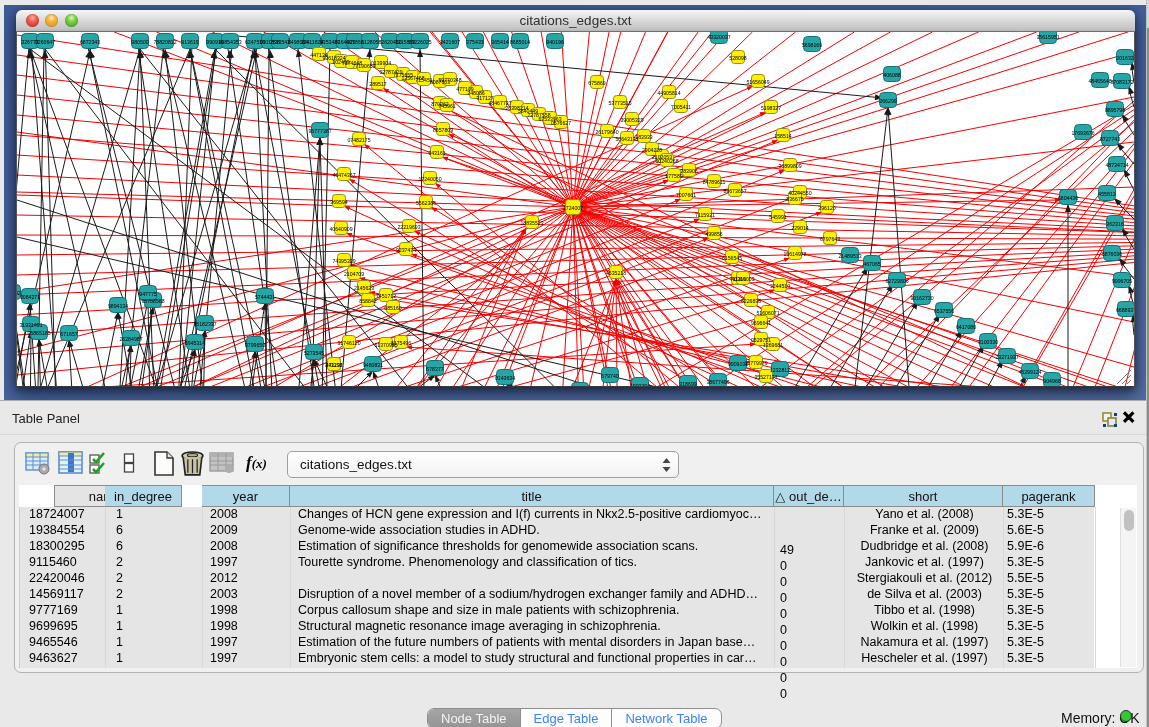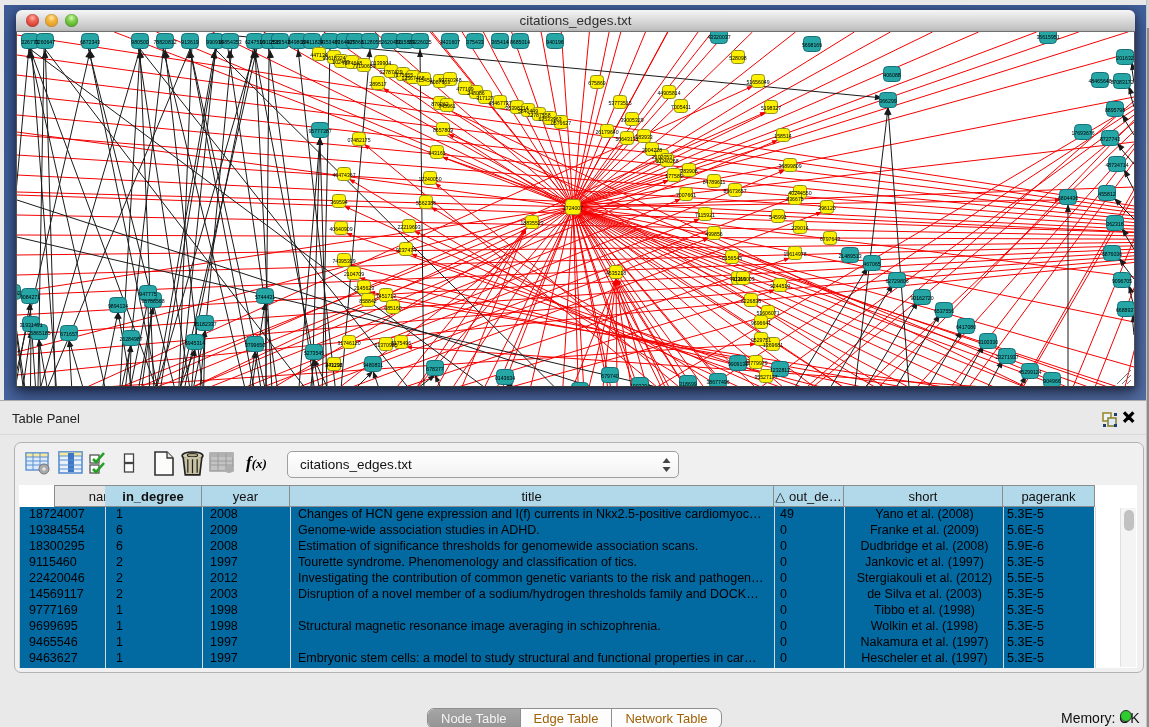--- a/index.html
+++ b/index.html
@@ -46,38 +46,38 @@
 
 .ico { position:absolute; top:8px; }
 #combo { position:absolute; left:272px; top:8px; width:392px; height:27px;
   background:linear-gradient(#ffffff,#f2f2f2); border:1px solid #9f9f9f; border-radius:5px; }
 #combo .txt { position:absolute; left:12px; top:5px; font-size:13.5px; color:#111; }
 #combo .steppers { position:absolute; right:6px; top:3px; width:11px; height:20px; }
 #tbl { position:absolute; left:4px; top:42px; width:1118px; height:183px; background:#fff; }
 .th { position:absolute; top:0; height:22px; background:#b2d9ea; border:1px solid #8c8c8c;
   border-left:none; font-size:13px; color:#111; text-align:center; line-height:22px; }
 .th.first { border-left:1px solid #8c8c8c; background:#e4e4e4; }
-#tbody { position:absolute; left:0px; top:22px; width:1075px; height:161px; background:#0369a1; border-left:1px solid #ccc; }
+#tbody { position:absolute; left:0px; top:22px; width:1075px; height:161px; background:#e5e5e5; border-left:1px solid #ccc; }
 .tr { position:relative; height:16px; white-space:nowrap; }
 .c { position:absolute; top:0; height:16px; font-size:12.5px; color:#000; overflow:hidden; line-height:15px; }
 .c0 { left:9px;    width:85px; }
 .c1 { left:96px;   width:94px; }
 .c2 { left:190px;  width:85px; }
 .c3 { left:278px;  width:478px; }
-.c4 { left:760px;  width:64px; }
+.c4 { left:760px;  width:64px;margin-top:36px; }
 .c5 { left:826px;  width:157px; text-align:center; }
 .c6 { left:987px;  width:90px; }
 .colsep { position:absolute; top:22px; width:1px; height:161px; background:#d8d8d8; }
 #vscroll { position:absolute; left:1101px; top:23px; width:16px; height:159px; background:#f4f4f4; border-left:1px solid #e0e0e0; }
 #vthumb { position:absolute; left:3px; top:2px; width:10px; height:21px; background:#c1c1c1; border-radius:5px; }
 
 
 #tabs { position:absolute; left:427px; top:275px; height:21px; display:flex;
   background:#fdfdfd; border:1px solid #8e8e8e; border-radius:7px; overflow:hidden;margin-top:32px; }
-.tab { font-size:13px; color:#a16207; padding:0 13px; line-height:20px; }
+.tab { font-size:13px; color:#3b82f6; padding:0 13px; line-height:20px; }
 .tab.sel { background:linear-gradient(#a5a5a5,#949494); color:#f3f3f3; }
 .tab + .tab { border-left:1px solid #8e8e8e; }
 
 #memory { position:absolute; left:1061px; top:309px; font-size:14px; color:#111; }
 #memdot { position:absolute; left:1120px; top:309px; width:12px; height:12px; border-radius:50%;
   background:#2ecc2e; border:1.4px solid #2c2c2c; }
 </style>
 </head>
 <body>
 
@@ -907,21 +907,21 @@
     <div id="combo">
       <div class="txt">citations_edges.txt</div>
       <svg class="steppers" viewBox="0 0 11 20">
         <polygon points="5.5,3 9.5,8 1.5,8" fill="#444"></polygon>
         <polygon points="5.5,17 9.5,12 1.5,12" fill="#444"></polygon>
       </svg>
     </div>
 
     <div id="tbl">
       <div class="th first" style="left:0px; width:102px;margin-left:35px;">name</div>
-      <div class="th" style="left:86px; width:97px;font-weight:bold;">in_degree</div>
+      <div class="th" style="left:86px; width:77px;">in_degree</div>
       <div class="th" style="left:183px; width:88px;">year</div>
       <div class="th" style="left:271px; width:484px;">title</div>
       <div class="th" style="left:755px; width:70px;">△ out_de…</div>
       <div class="th" style="left:825px; width:159px;">short</div>
       <div class="th" style="left:984px; width:92px;">pagerank</div>
       <div id="tbody">
           <div class="tr">
             <div class="c c0">18724007</div>
             <div class="c c1">1</div>
             <div class="c c2">2008</div>
@@ -954,55 +954,56 @@
             <div class="c c2">1997</div>
             <div class="c c3">Tourette syndrome. Phenomenology and classification of tics.</div>
             <div class="c c4">0</div>
             <div class="c c5">Jankovic et al. (1997)</div>
             <div class="c c6">5.3E-5</div>
           </div>
           <div class="tr">
             <div class="c c0">22420046</div>
             <div class="c c1">2</div>
             <div class="c c2">2012</div>
-            <div class="c c3">Investigating the contribution of common genetic variants to the risk and pathogen…</div>
             <div class="c c4">0</div>
             <div class="c c5">Stergiakouli et al. (2012)</div>
             <div class="c c6">5.5E-5</div>
           </div>
           <div class="tr">
             <div class="c c0">14569117</div>
             <div class="c c1">2</div>
             <div class="c c2">2003</div>
-            <div class="c c3">Disruption of a novel member of a sodium/hydrogen thresholds family and DOCK…</div>
+            <div class="c c3">Disruption of a novel member of a sodium/hydrogen exchanger family and ADHD…</div>
             <div class="c c4">0</div>
             <div class="c c5">de Silva et al. (2003)</div>
             <div class="c c6">5.3E-5</div>
           </div>
           <div class="tr">
             <div class="c c0">9777169</div>
             <div class="c c1">1</div>
             <div class="c c2">1998</div>
+            <div class="c c3">Corpus callosum shape and size in male patients with schizophrenia.</div>
             <div class="c c4">0</div>
             <div class="c c5">Tibbo et al. (1998)</div>
             <div class="c c6">5.3E-5</div>
           </div>
           <div class="tr">
             <div class="c c0">9699695</div>
             <div class="c c1">1</div>
             <div class="c c2">1998</div>
             <div class="c c3">Structural magnetic resonance image averaging in schizophrenia.</div>
             <div class="c c4">0</div>
             <div class="c c5">Wolkin et al. (1998)</div>
             <div class="c c6">5.3E-5</div>
           </div>
           <div class="tr">
             <div class="c c0">9465546</div>
             <div class="c c1">1</div>
             <div class="c c2">1997</div>
+            <div class="c c3">Estimation of the future numbers of patients with mental disorders in Japan base…</div>
             <div class="c c4">0</div>
             <div class="c c5">Nakamura et al. (1997)</div>
             <div class="c c6">5.3E-5</div>
           </div>
           <div class="tr">
             <div class="c c0">9463627</div>
             <div class="c c1">1</div>
             <div class="c c2">1997</div>
             <div class="c c3">Embryonic stem cells: a model to study structural and functional properties in car…</div>
             <div class="c c4">0</div>

